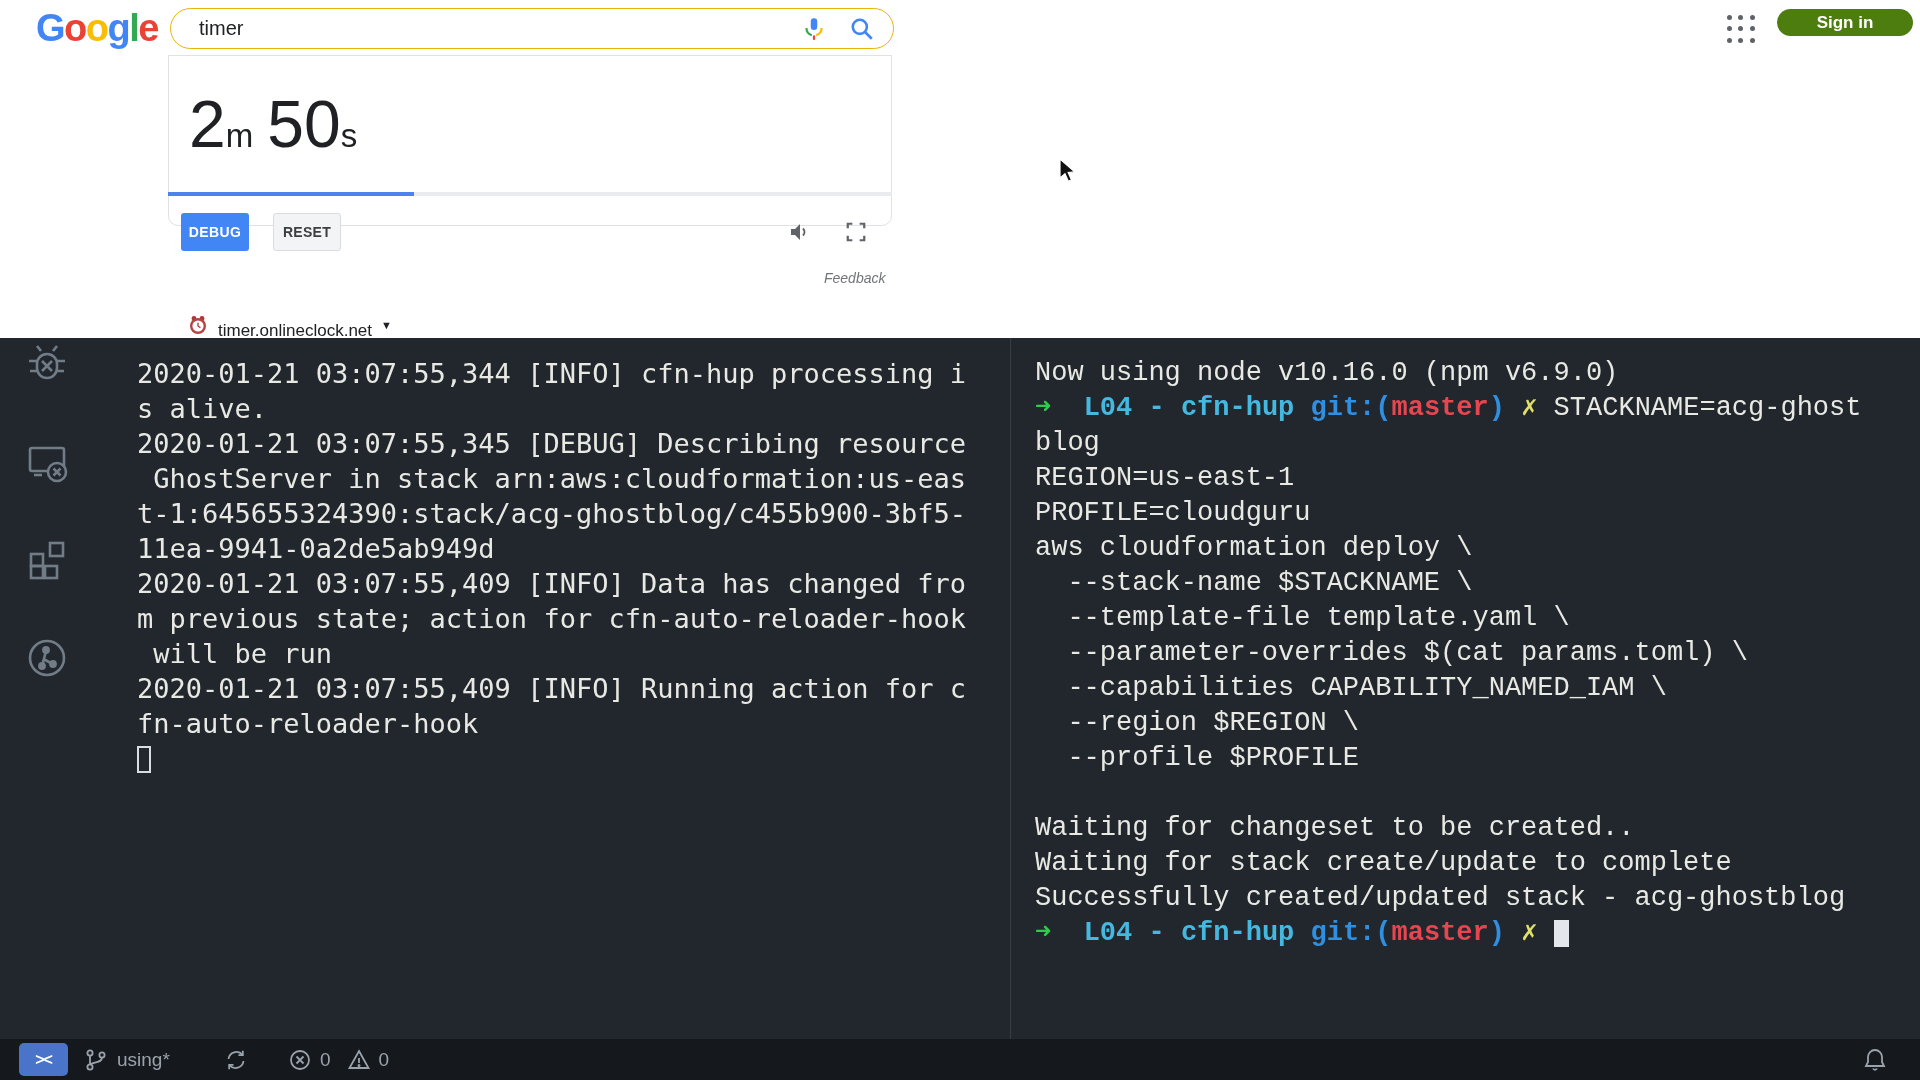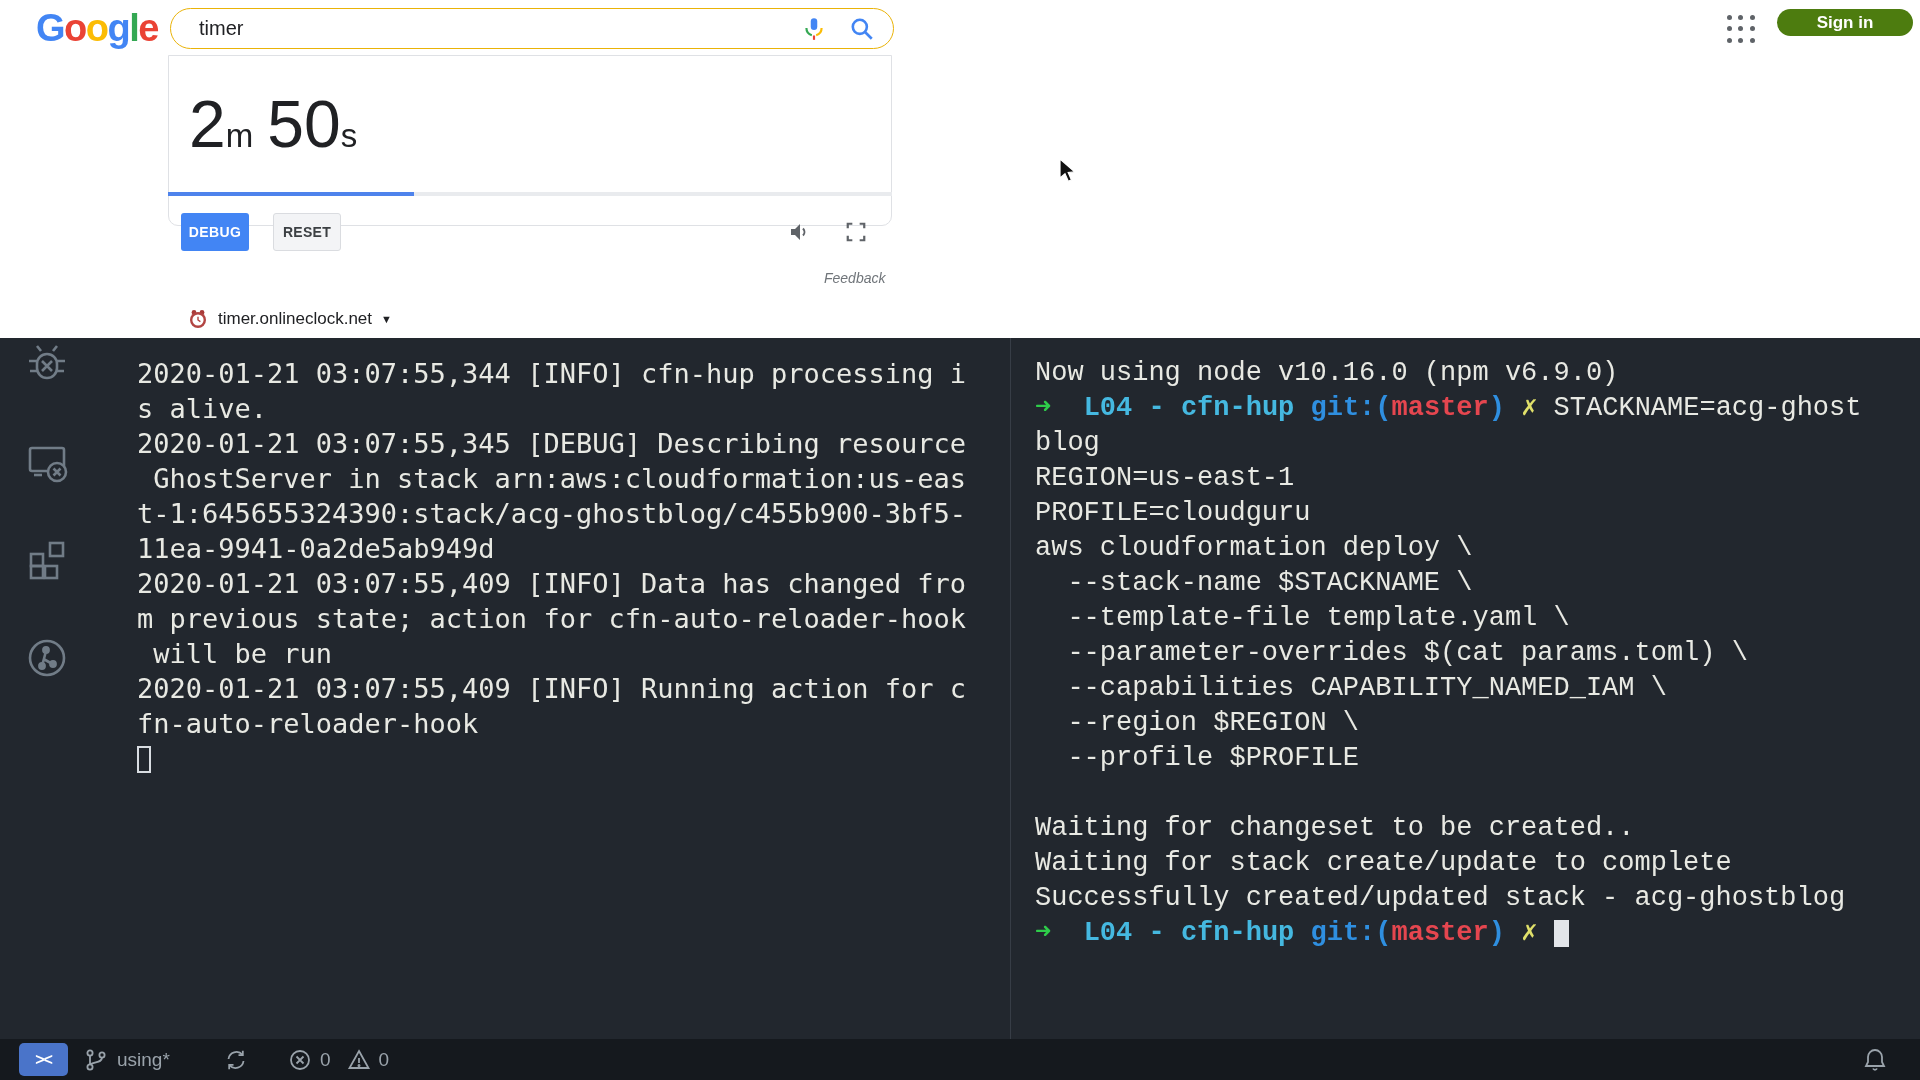--- a/index.html
+++ b/index.html
@@ -37,21 +37,21 @@
               color:#fff; font-size:14px; font-weight:bold; letter-spacing:.4px;
               border:none; border-radius:3px; cursor:pointer; }
   .reset-btn { position:absolute; left:104px; top:2px; width:68px; height:38px; background:#f3f4f6;
                color:#3c4043; font-size:14px; font-weight:bold; letter-spacing:.3px;
                border:1px solid #dadce0; border-radius:3px; cursor:pointer; }
   .vol-ic { position:absolute; left:618px; top:9px; width:24px; height:24px; cursor:pointer; }
   .fs-ic  { position:absolute; left:676px; top:10px; width:22px; height:22px; cursor:pointer; }
   .feedback { position:absolute; left:816px; top:270px; font-size:14px; font-style:italic; color:#70757a;margin-left:8px; }
   .site-row { position:absolute; left:188px; top:309px; display:flex; align-items:center; cursor:pointer; }
   .site-row .fav { width:20px; height:20px; margin-right:10px; }
-  .site-row .url { font-size:17px; color:#202124; }
+  .site-row .url { font-size:17px; color:#202124;margin-top:12px; }
   .site-row .caret { font-size:11px; color:#202124; margin-left:9px; }
 
   
   .mouse { position:absolute; left:1058px; top:158px; width:22px; height:26px; }
 
   
   .terminal { position:absolute; top:338px; left:0; width:1920px; height:701px; background:#22272e; }
   .pane-divider { position:absolute; left:1010px; top:0; width:1px; height:701px; background:#373d46; }
   .tpane { position:absolute; top:18px; font-family:"DejaVu Sans Mono", monospace;
            font-size:27px; line-height:35px; color:#e8e9e3; white-space:pre; cursor:text; }

